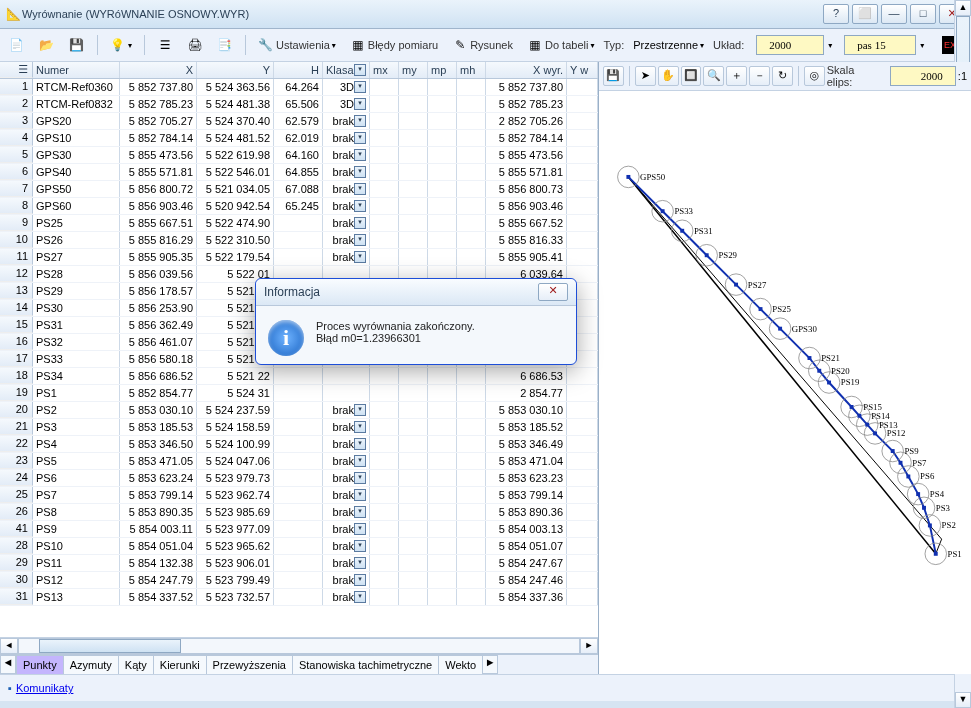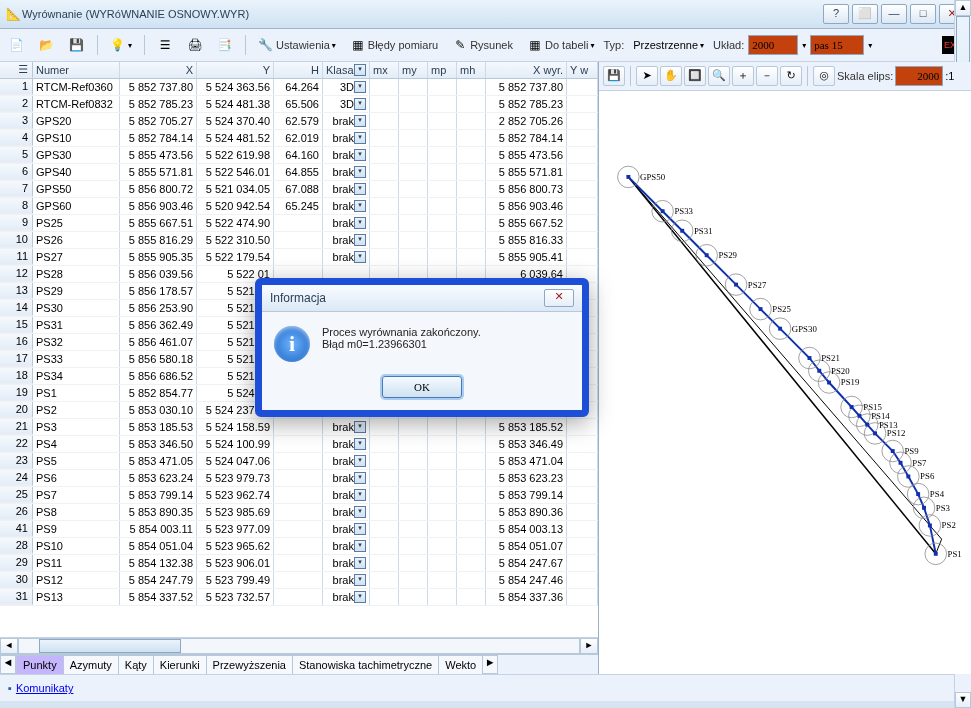--- a/index.html
+++ b/index.html
@@ -4,21 +4,21 @@
 <style>
   body { margin:0; font:11px Tahoma, sans-serif; background:#d6e4f2; overflow:hidden; }
   .titlebar { height:28px; background:linear-gradient(#eaf3fb,#cfe2f3); border-bottom:1px solid #a0b5cc; display:flex; align-items:center; padding:0 6px; }
   .titlebar span.title { font-size:11px; color:#2a3f55; flex:1; }
   .win-ctrls { display:flex; gap:3px; }
   .win-btn { border:1px solid #8ea8c3; background:linear-gradient(#fff,#dce8f4); width:24px; height:18px; border-radius:2px; text-align:center; line-height:16px; font-size:11px; color:#2a3f55; }
   .win-btn.close { color:#a02020; }
   .toolbar { height:28px; background:#ecf2fb; border-bottom:1px solid #c4d2e3; display:flex; align-items:center; padding:2px 4px; gap:4px; }
   .tbtn { padding:2px 4px; border:1px solid transparent; border-radius:2px; display:inline-flex; align-items:center; gap:2px; }
   .tlabel { color:#333; }
-  .tinput { border:1px solid #8ea8c3; background:#c2410c; height:16px; padding:1px 3px; font:11px Tahoma; }
+  .tinput { border:1px solid #8ea8c3; background:#fef9c3; height:16px; padding:1px 12px; font:11px Tahoma;margin-left:8px; }
   .sep{width:1px;height:20px;background:#b8c8db;margin:0 3px;}
   .ico{display:inline-block;width:16px;height:16px;font-size:12px;text-align:center;line-height:16px;}
   .content { display:flex; height:calc(100vh - 28px - 28px - 22px - 18px); }
   .left { flex:0 0 586px; display:flex; flex-direction:column; border-right:1px solid #9ab0c8; background:#fff; }
   .grid-head, .grid-row { display:flex; }
   .grid-head { background:linear-gradient(#f5f9fd,#e3ecf7); border-bottom:1px solid #b8c8db; }
   .gh, .gc { border-right:1px solid #cdd9e7; padding:2px 3px; overflow:hidden; white-space:nowrap; font-size:11px; }
   .gh { font-weight:normal; color:#2a3f55; position:relative; }
   .rowh { width:28px; text-align:right; background:linear-gradient(#f5f9fd,#e3ecf7); border-right:1px solid #b8c8db; border-bottom:1px solid #eee; padding:1px 4px 1px 0;}
   .grid-body { overflow:auto; flex:1; }
@@ -36,21 +36,21 @@
   .right { flex:1; background:#fff; position:relative; display:flex; flex-direction:column;}
   .rtoolbar { height:24px; border-bottom:1px solid #c4d2e3; background:#ecf2fb; display:flex; align-items:center; padding:2px 4px; gap:2px;}
   .rbtn{border:1px solid #b8c8db;background:linear-gradient(#fff,#e6eef8);width:20px;height:18px;text-align:center;line-height:16px;border-radius:2px;font-size:11px;}
   .canvas{flex:1;position:relative;overflow:hidden;}
   .row-link { height:22px; background:#ecf2fb; border-top:1px solid #c4d2e3; display:flex; align-items:center; padding:2px 8px;}
   .hscroll{height:16px;background:#ecf2fb;border-top:1px solid #c4d2e3;display:flex;align-items:center;}
   .hscroll .track{flex:1;height:14px;border:1px solid #b8c8db;background:#f3f7fc;position:relative;}
   .hscroll .thumb{position:absolute;left:20px;top:0;height:12px;width:140px;background:linear-gradient(#eaf3fb,#cfe2f3);border:1px solid #8ea8c3;}
   .hscroll .arr{width:16px;height:14px;border:1px solid #b8c8db;background:linear-gradient(#fff,#e6eef8);text-align:center;line-height:12px;font-size:9px;}
   .modal-backdrop{position:absolute; inset:0;}
-  .modal{position:absolute;left:255px;top:278px;width:320px;border:7px solid #1d4ed8;background:#f4f8fc;border-radius:6px;box-shadow:0 6px 25px rgba(0,0,0,0.35);}
+  .modal{position:absolute;left:255px;top:278px;width:320px;border:1px solid #1d4ed8;background:#f4f8fc;border-radius:6px;box-shadow:0 6px 25px rgba(0,0,0,0.35);}
   .modal .mtitle{height:26px;background:linear-gradient(#f9fcff,#dbe8f5);border-bottom:1px solid #b8c8db;border-radius:6px 6px 0 0;display:flex;align-items:center;padding:0 8px;color:#2a3f55;font-size:12px;}
   .modal .mtitle .mx{margin-left:auto;width:28px;height:16px;border:1px solid #8ea8c3;border-radius:2px;background:linear-gradient(#fff,#e6eef8);text-align:center;line-height:13px;font-size:11px;color:#a02020;}
   .modal .mbody{display:flex;padding:14px 12px 8px;gap:12px;}
   .info-ico{width:36px;height:36px;border-radius:50%;background:radial-gradient(#6fb3ff,#1560c0);color:#fff;font:bold 22px Georgia;text-align:center;line-height:36px;box-shadow:inset 0 2px 4px rgba(255,255,255,.6);}
   .mtext{font-size:11px;color:#222;}
   .mbuttons{padding:6px 0 12px;text-align:center;}
   .okbtn{width:80px;height:22px;border:1px solid #4a78b0;border-radius:3px;background:linear-gradient(#f4f9ff,#cfe2f3);box-shadow:0 0 0 2px #a8cdf2;font:11px Tahoma;}
   svg text{font:9px Tahoma;fill:#000;}
   .vsb{position:absolute;right:0;top:0;bottom:0;width:16px;background:#ecf2fb;border-left:1px solid #c4d2e3;}
   .vsb .varr{height:14px;border:1px solid #b8c8db;background:linear-gradient(#fff,#e6eef8);text-align:center;font-size:9px;line-height:12px;}
@@ -829,17 +829,14 @@
       <span>Informacja</span>
       <div class="mx">✕</div>
     </div>
     <div class="mbody">
       <div class="info-ico">i</div>
       <div class="mtext">
         <div>Proces wyrównania zakończony.</div>
         <div>Błąd m0=1.23966301</div>
       </div>
     </div>
-    <div class="mbuttons">
-      <button class="okbtn">OK</button>
-    </div>
   </div>
 </div>
 
 </body></html>

